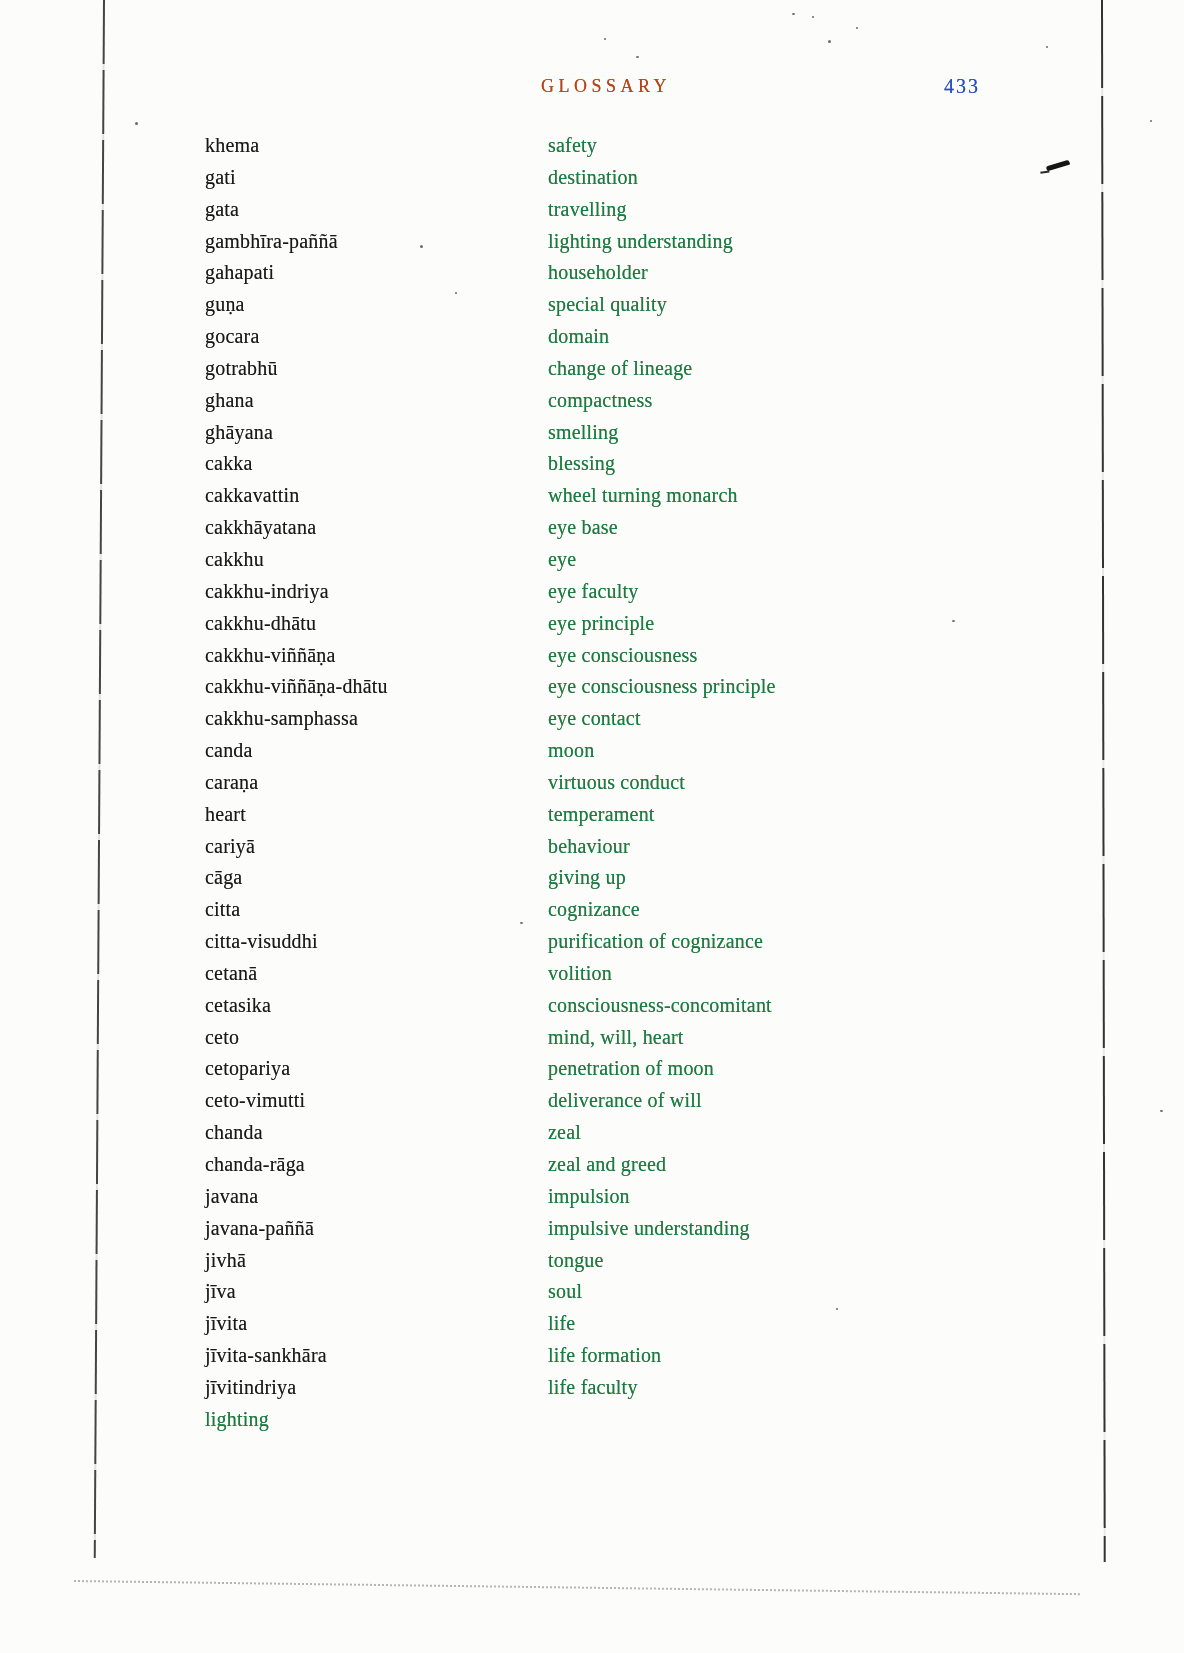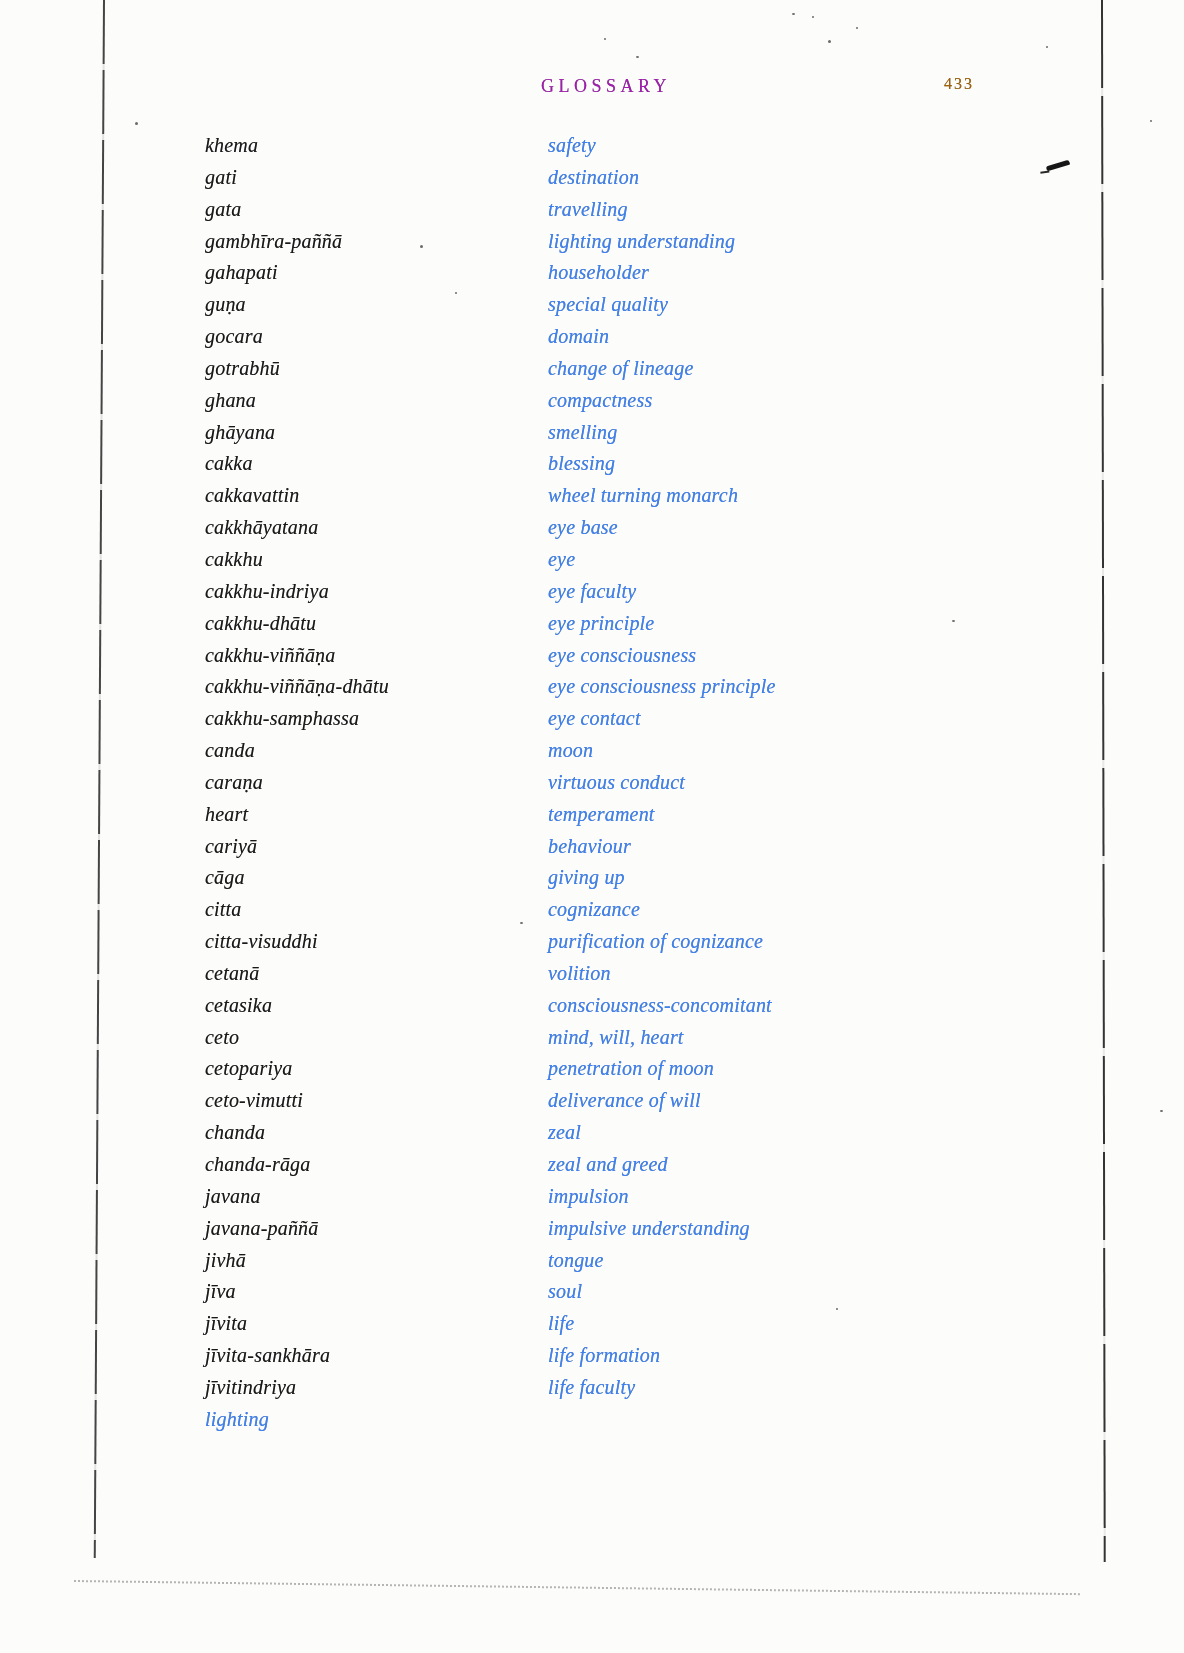--- a/index.html
+++ b/index.html
@@ -60,52 +60,51 @@
     position: absolute;
     background: #3a3a3a;
     border-radius: 50%;
     opacity: 0.75;
   }
   
   .running-head {
     position: absolute; left: 541px; top: 76px;
     font-size: 18px;
     letter-spacing: 4.5px;
-    color: #a21caf;
+    color: #c2410c;
     text-shadow: 0 0 0.6px rgba(20,20,20,0.55);
   }
   .folio {
     position: absolute; left: 944px; top: 75px;
-    font-size: 16px;
+    font-size: 20px;
     letter-spacing: 2px;
-    color: #a16207;
+    color: #1d4ed8;
     text-shadow: 0 0 0.6px rgba(20,20,20,0.5);
   }
   
   .glossary {
     position: absolute; left: 205px; top: 130px;
     width: 780px;
   }
   .row {
     display: flex;
     align-items: baseline;
     height: 31.85px;
     font-size: 20px;
     line-height: 31.85px;
     white-space: nowrap;
     text-shadow: 0 0 0.6px rgba(20,20,20,0.5);
     letter-spacing: 0.2px;
-    font-style: italic;
   }
   .term {
     flex: 0 0 343px;
     color: #191919;
   }
   .def {
-    color: #3b82f6;
+    color: #15803d;
   }
 </style>
 </head>
 <body>
 
 <div class="page">
 
   <div class="edge-left"></div>
   <div class="edge-right"></div>
   <div class="edge-bottom"></div>

